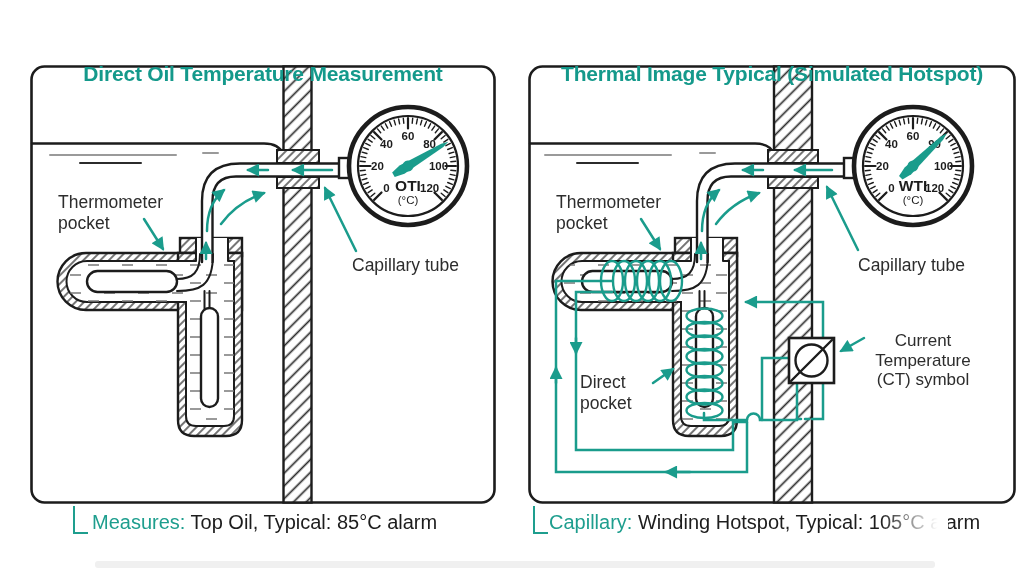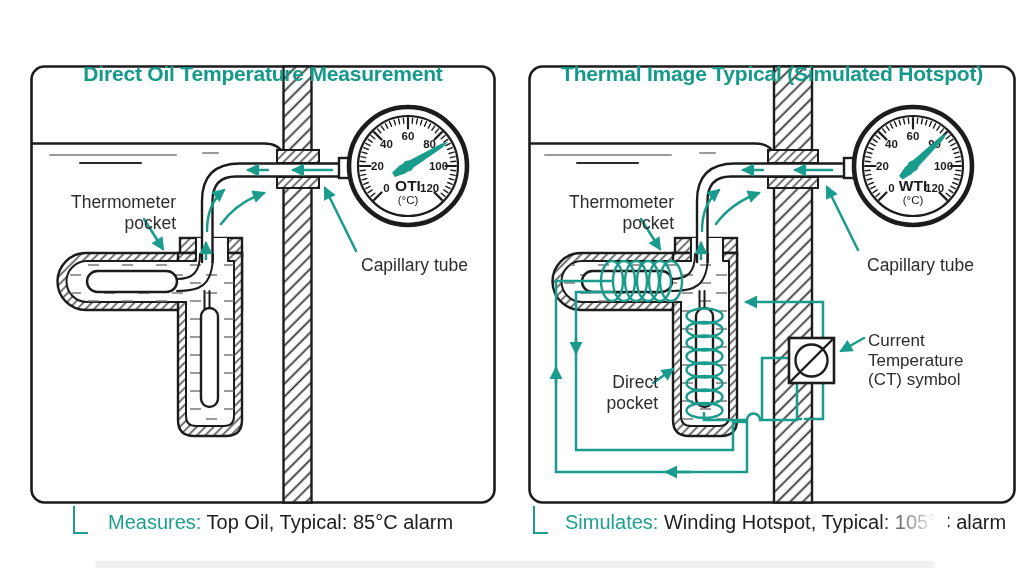--- a/index.html
+++ b/index.html
@@ -2,23 +2,23 @@
 <html><head>
 <meta charset="utf-8">
 <style>
   html,body{margin:0;padding:0;background:#fff;}
   body{width:1024px;height:572px;position:relative;overflow:hidden;
        font-family:"Liberation Sans", sans-serif;color:#2d2d2d;}
   .title{position:absolute;top:30px;font-size:21px;font-weight:700;color:#14998b;
          text-align:center;letter-spacing:-0.2px;margin-top:32px;}
   #title-left{left:31px;width:464px;}
   #title-right{left:529px;width:486px;}
-  .lbl{position:absolute;font-size:17.5px;line-height:21px;color:#2d2d2d;text-align:right;}
-  .lbl-left{text-align:left;}
-  .caption{position:absolute;top:511px;font-size:20px;color:#1d1d1d;white-space:nowrap;margin-left:16px;}
+  .lbl{position:absolute;font-size:17.5px;line-height:21px;color:#2d2d2d;text-align:left;}
+  .lbl-left{text-align:center;}
+  .caption{position:absolute;top:511px;font-size:20px;color:#1d1d1d;white-space:nowrap;}
   .caption .lead{color:#1e9e8e;}
   .bracket{position:absolute;width:13px;height:26px;top:506px;
            border-left:2.5px solid #1e9e8e;border-bottom:2.5px solid #1e9e8e;}
   #fade-right{position:absolute;left:880px;top:508px;width:68px;height:34px;
               background:linear-gradient(to right,rgba(255,255,255,0),#fff 85%);}
   #bottom-smudge{position:absolute;left:95px;top:561px;width:840px;height:7px;
                  background:#f0f0f0;border-radius:3px;}
   svg{position:absolute;left:0;top:0;}
 </style>
 </head>
@@ -343,16 +343,16 @@
   <div>Temperature</div>
   <div>(CT) symbol</div>
 </div>
 
 <div class="bracket" style="left:73px;"></div>
 <div class="caption" style="left:92px;">
   <span class="lead">Measures:</span><span> Top Oil, Typical: 85°C alarm</span>
 </div>
 <div class="bracket" style="left:533px;"></div>
 <div class="caption" style="left:549px;">
-  <span class="lead">Simulates:</span><span> Winding Hotspot, Typical: 105°C alarm</span>
+  <span class="lead">Capillary:</span><span> Winding Hotspot, Typical: 105°C alarm</span>
 </div>
 <div id="fade-right"></div>
 <div id="bottom-smudge"></div>
 
 </body></html>

